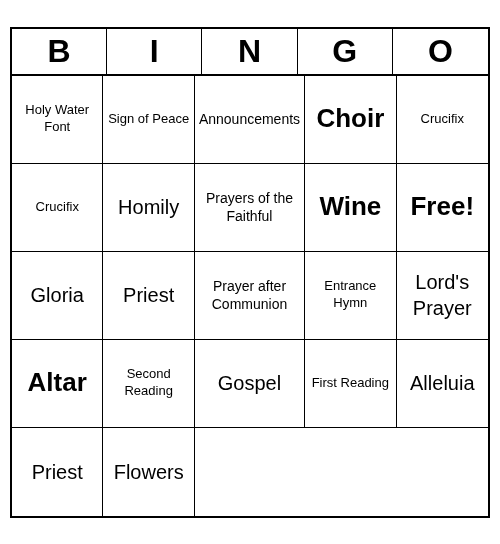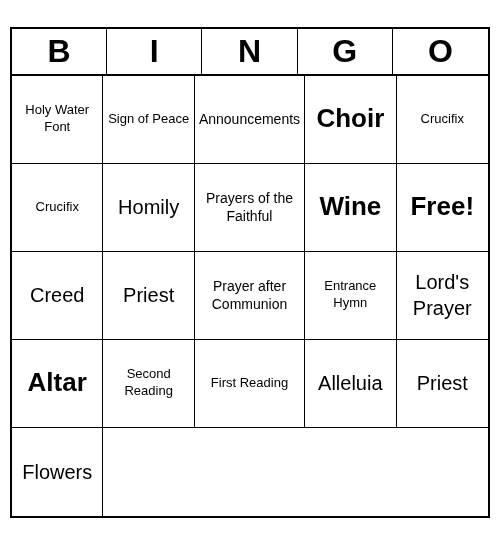--- a/index.html
+++ b/index.html
@@ -105,41 +105,44 @@
       <div class="bingo-cell">
         <span class="cell-text small">Prayers of the Faithful</span>
       </div>
       <div class="bingo-cell">
         <span class="cell-text xlarge">Wine</span>
       </div>
       <div class="bingo-cell">
         <span class="cell-text xlarge">Free!</span>
       </div>
       <div class="bingo-cell">
-        <span class="cell-text large">Creed</span>
+        <span class="cell-text large">Gloria</span>
       </div>
       <div class="bingo-cell">
         <span class="cell-text large">Priest</span>
       </div>
       <div class="bingo-cell">
         <span class="cell-text small">Prayer after Communion</span>
       </div>
       <div class="bingo-cell">
         <span class="cell-text">Entrance Hymn</span>
       </div>
       <div class="bingo-cell">
         <span class="cell-text large">Lord's Prayer</span>
       </div>
       <div class="bingo-cell">
         <span class="cell-text xlarge">Altar</span>
       </div>
       <div class="bingo-cell">
         <span class="cell-text">Second Reading</span>
       </div>
       <div class="bingo-cell">
+        <span class="cell-text large">Gospel</span>
+      </div>
+      <div class="bingo-cell">
         <span class="cell-text">First Reading</span>
       </div>
       <div class="bingo-cell">
         <span class="cell-text large">Alleluia</span>
       </div>
       <div class="bingo-cell">
         <span class="cell-text large">Priest</span>
       </div>
       <div class="bingo-cell">
         <span class="cell-text large">Flowers</span>

